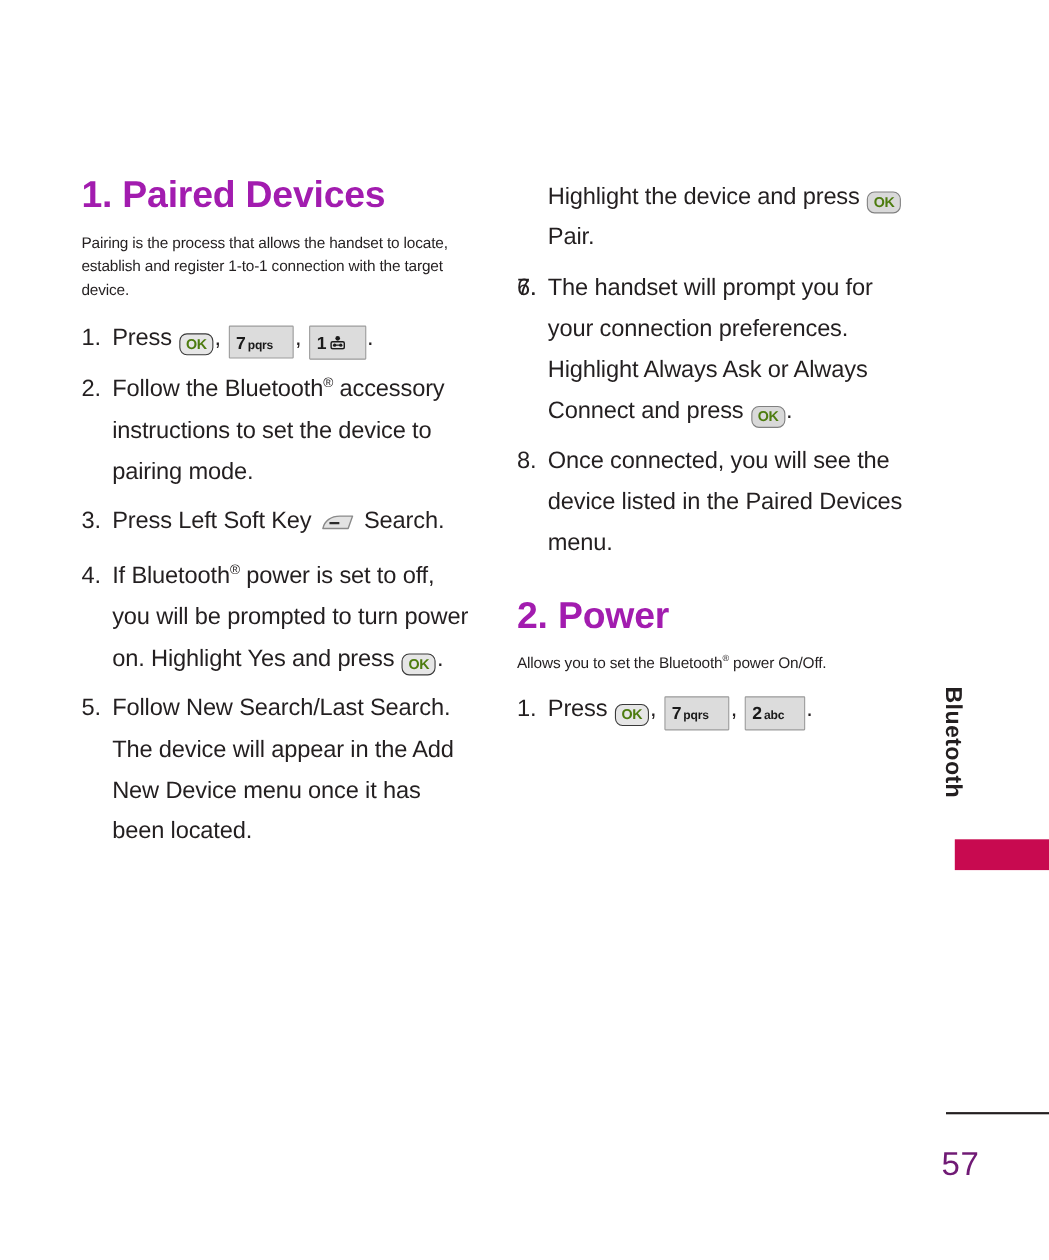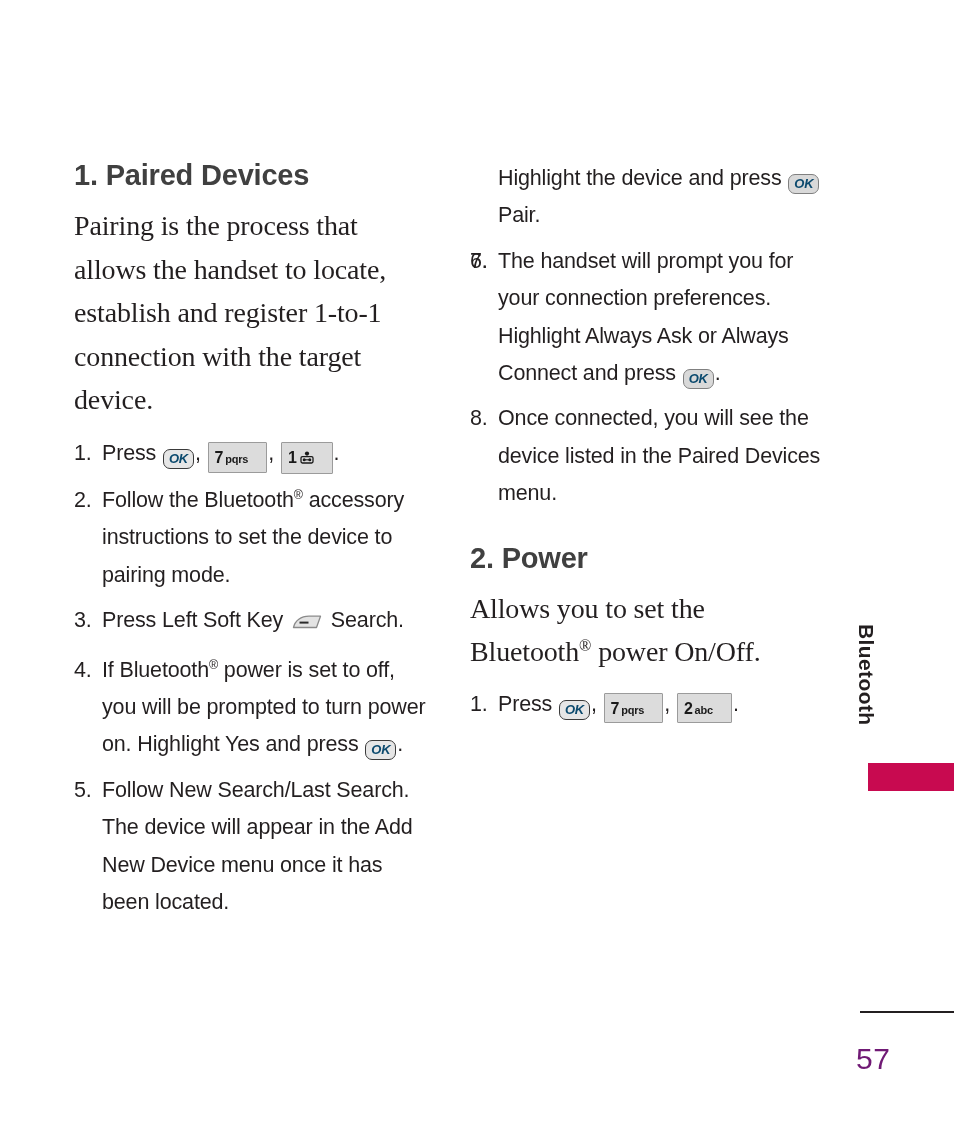--- a/index.html
+++ b/index.html
@@ -28,42 +28,41 @@
   .col {
     position: absolute;
     top: 160px;
     width: 352px;
   }
   .col-left  { left: 74px;  }
   .col-right { left: 470px; }
 
   
   .section-heading {
-    color: #404040;
-    font-size: 29px;
+    color: #a21caf;
+    font-size: 34px;
     font-weight: 700;
     letter-spacing: -0.2px;
     line-height: 1.05;
     margin: 0 0 14px 0;
   }
   .sub-heading {
     font-size: 21px;
     font-weight: 700;
     line-height: 1.42;
     margin: 24px 0 14px 0;
     letter-spacing: -0.1px;
   }
 
   
   p.body {
-    font-size: 28px;
+    font-size: 14px;
     line-height: 1.55;
     margin: 0 0 14px 0;
     letter-spacing: -0.15px;
-    font-family: Liberation Serif, serif;
   }
   p.body.tight { margin-bottom: 4px; }
 
   
   .step {
     position: relative;
     font-size: 21.5px;
     line-height: 1.74;
     margin: 0 0 8px 0;
     padding-left: 28px;
@@ -100,24 +99,23 @@
     white-space: nowrap;
   }
   
   .key-ok {
     border: 1.6px solid #3a3a3a;
     border-radius: 7px;
     background: #e6e6e6;
     padding: 2px 5px 3px 5px;
     font-size: 13px;
     font-weight: 700;
-    color: #0c4a6e;
+    color: #4d7c0f;
     letter-spacing: -0.3px;
     margin: 0 1px;
-    font-style: italic;
   }
   
   .key-ok.fill {
     background: #d9d9d9;
     border-color: #808080;
     border-width: 1.4px;
   }
   
   .key-num {
     border: 1.6px solid #9b9b9b;

